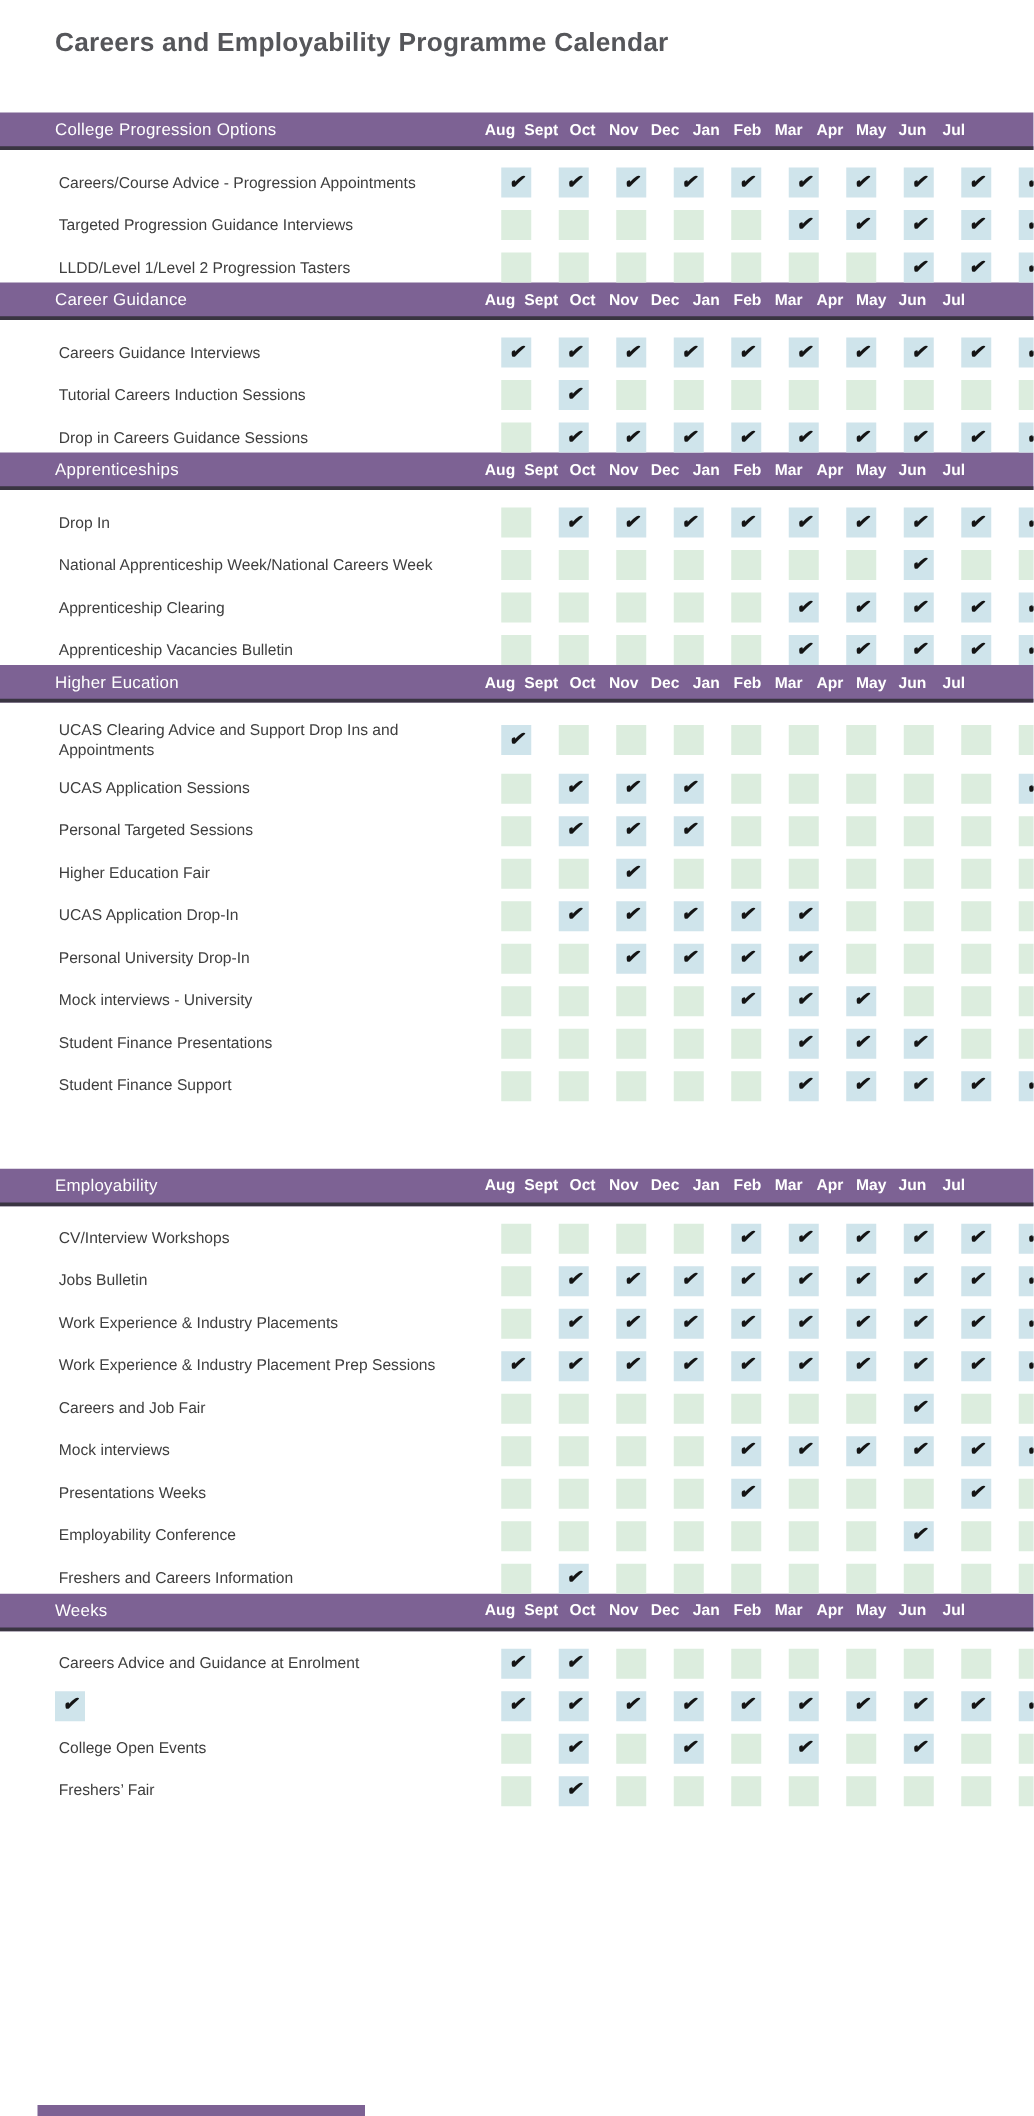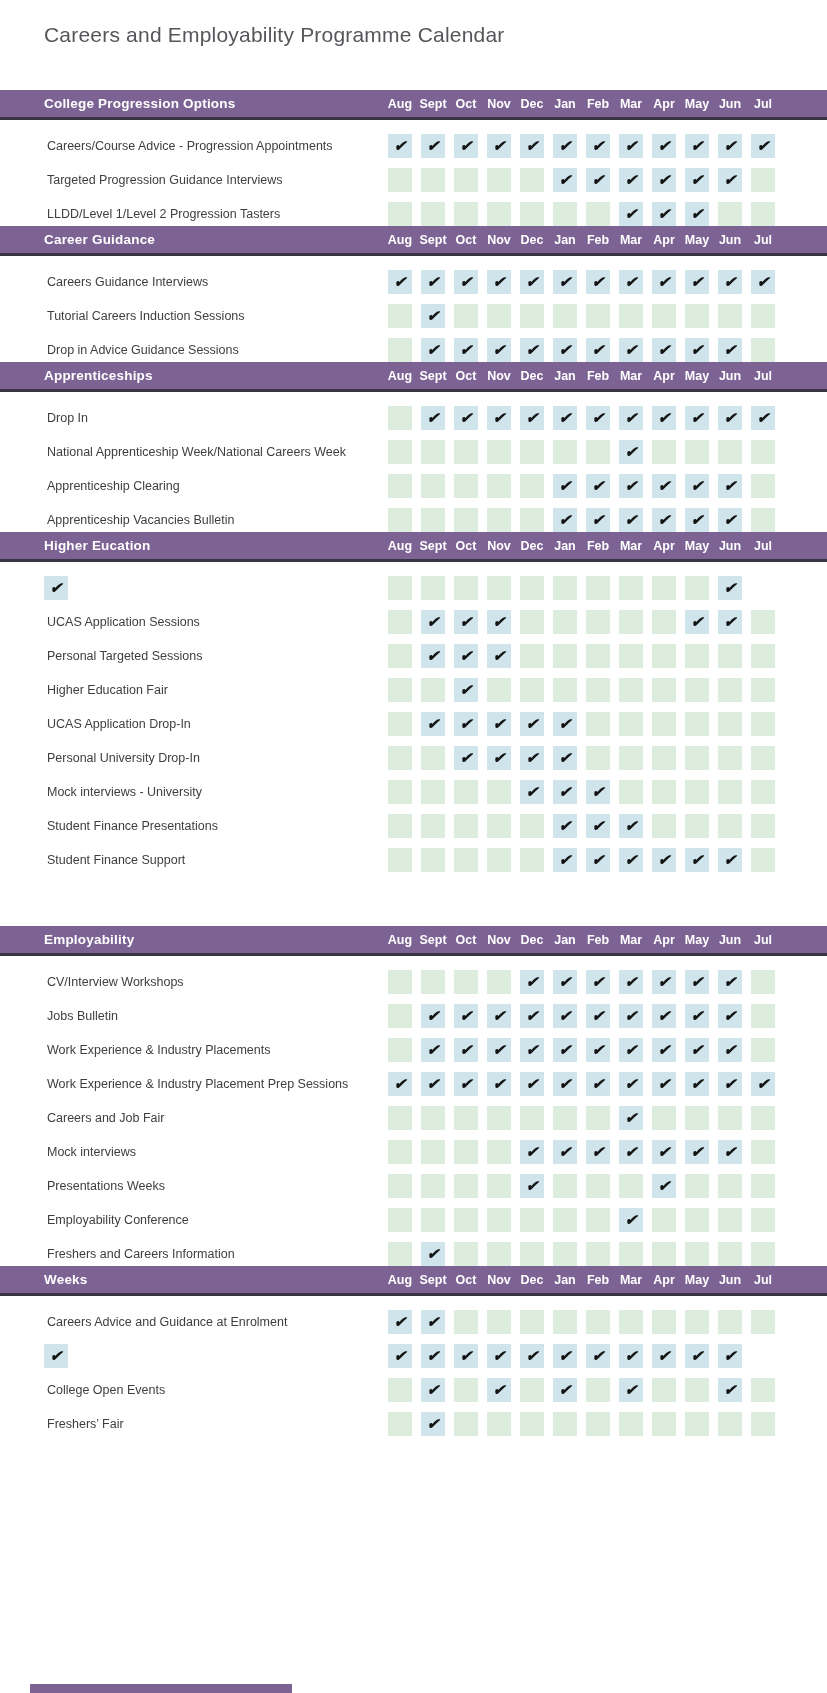--- a/index.html
+++ b/index.html
@@ -1,27 +1,27 @@
 <!DOCTYPE html>
 <html><head>
 <meta charset="utf-8">
 <style>
   html,body{margin:0;padding:0;background:#ffffff;}
   body{font-family:"Liberation Sans",sans-serif;-webkit-font-smoothing:antialiased;}
   .page{width:827px;height:1693px;position:relative;overflow:hidden;background:#fff;}
-  .title{font-size:21px;font-weight:400;color:#55565a;margin:0;padding:23px 0 0 44px;letter-spacing:.2px;}
+  .title{font-size:21px;font-weight:700;color:#55565a;margin:0;padding:23px 0 0 44px;letter-spacing:.2px;}
   .cal-section{}
   .cal-section.first{margin-top:43px;}
   .cal-section.gap-large{margin-top:54px;}
   .sec-header{background:#7d6294;border-bottom:3px solid #3a3542;}
   .hgrid{display:grid;grid-template-columns:335px repeat(12,24px);column-gap:9px;align-items:center;height:27px;padding-left:44px;}
-  .sec-title{color:#ffffff;font-size:13.5px;font-weight:700;letter-spacing:.2px;white-space:nowrap;}
+  .sec-title{color:#ffffff;font-size:13.5px;font-weight:400;letter-spacing:.2px;white-space:nowrap;}
   .month{color:#ffffff;font-size:12.5px;font-weight:600;justify-self:center;white-space:nowrap;}
   .rows{padding-top:4px;}
-  .row{display:grid;grid-template-columns:335px repeat(12,24px);column-gap:9px;align-items:center;padding-left:44px;margin-top:10px;min-height:24px;}
+  .row{display:grid;grid-template-columns:335px repeat(12,24px);column-gap:22px;align-items:center;padding-left:44px;margin-top:10px;min-height:24px;}
   .row-label{font-size:12.5px;color:#3e3e3e;line-height:1.3;padding-left:3px;padding-right:24px;}
   .cell{width:24px;height:24px;display:flex;align-items:center;justify-content:center;}
   .cell.on{background:#cfe4eb;}
   .cell.off{background:#dcedde;}
   .check{font-weight:700;font-style:italic;font-size:15px;color:#141414;line-height:1;transform:translateY(-1px);}
   .cutoff-bar{position:absolute;left:30px;bottom:0;width:262px;height:9px;background:#7d6294;}
 </style>
 </head>
 <body>
 
@@ -205,21 +205,21 @@
             <div class="cell off"></div>
             <div class="cell off"></div>
             <div class="cell off"></div>
             <div class="cell off"></div>
             <div class="cell off"></div>
             <div class="cell off"></div>
             <div class="cell off"></div>
             <div class="cell off"></div>
           </div>
           <div class="row">
-            <span class="row-label">Drop in Advice Guidance Sessions</span>
+            <span class="row-label">Drop in Careers Guidance Sessions</span>
             <div class="cell off"></div>
             <div class="cell on">
               <span class="check">✔</span>
             </div>
             <div class="cell on">
               <span class="check">✔</span>
             </div>
             <div class="cell on">
               <span class="check">✔</span>
             </div>
@@ -390,20 +390,21 @@
             <span class="month">Feb</span>
             <span class="month">Mar</span>
             <span class="month">Apr</span>
             <span class="month">May</span>
             <span class="month">Jun</span>
             <span class="month">Jul</span>
           </div>
         </div>
         <div class="rows">
           <div class="row">
+            <span class="row-label">UCAS Clearing Advice and Support Drop Ins and Appointments</span>
             <div class="cell on">
               <span class="check">✔</span>
             </div>
             <div class="cell off"></div>
             <div class="cell off"></div>
             <div class="cell off"></div>
             <div class="cell off"></div>
             <div class="cell off"></div>
             <div class="cell off"></div>
             <div class="cell off"></div>

